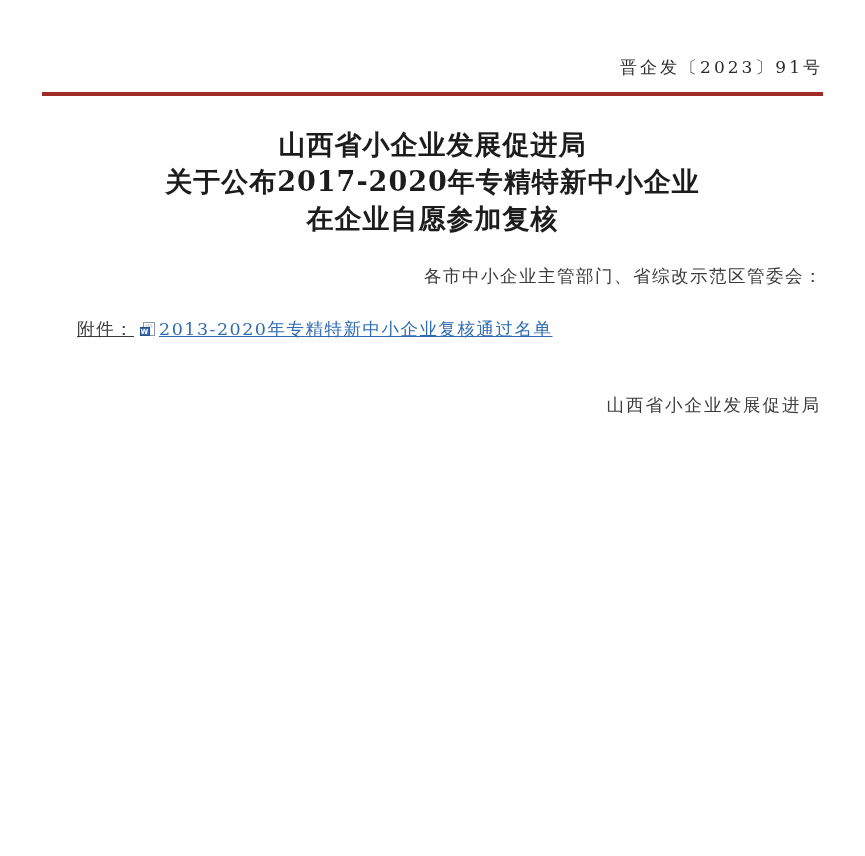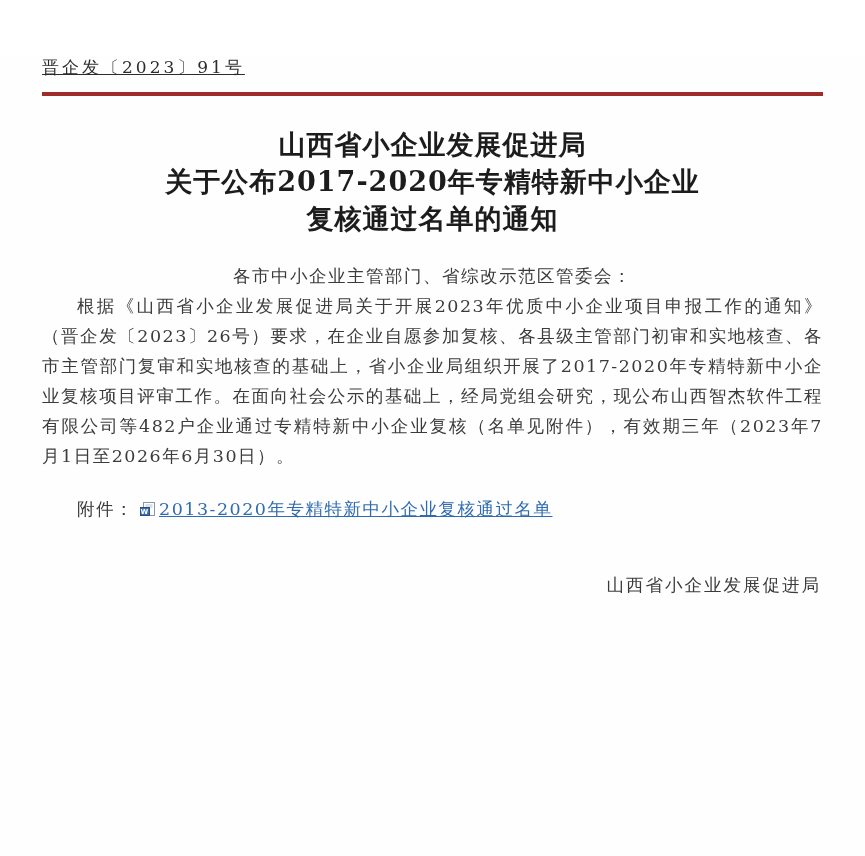--- a/index.html
+++ b/index.html
@@ -30,25 +30,24 @@
     font-size: 48px;
     font-weight: bold;
     color: #e8220e;
     letter-spacing: 1px;
     transform: scaleY(1.32);
     white-space: nowrap;
   }
   
   .doc-number {
     margin-top: 56px;
-    text-align: left;
+    text-align: right;
     font-size: 17px;
     color: #2c2c2c;
     letter-spacing: 3px;
-    text-decoration: underline;
   }
   
   .divider {
     margin-top: 13px;
     height: 4px;
     width: 100%;
     background: #a02c28;
   }
   
   .title-block {
@@ -62,32 +61,32 @@
   }
   
   .body-block {
     margin-top: 24px;
     font-size: 17.5px;
     line-height: 30px;
     letter-spacing: 1.5px;
     color: #3b3b3b;
     text-align: justify;
   }
-  .salutation { text-align: center; margin-top: 24px; }
+  .salutation { text-align: right; margin-top: 24px; }
   .para { text-indent: 2em; }
   
   .attachment {
     margin-top: 26px;
     font-size: 17.5px;
     letter-spacing: 1.5px;
     padding-left: 2em;
     display: flex;
     align-items: center;
   }
-  .attachment-label { color: #3b3b3b; }
+  .attachment-label { color: #3b3b3b; text-decoration: underline; }
   .attachment-link {
     color: #2e6bb0;
     text-decoration: underline;
     display: inline-flex;
     align-items: center;
     cursor: pointer;
   }
   .doc-icon {
     width: 16px;
     height: 15px;
@@ -110,26 +109,25 @@
 <div class="page">
 
 
   <div class="doc-number">晋企发〔2023〕91号</div>
 
   <div class="divider"></div>
 
   <div class="title-block">
     <div>山西省小企业发展促进局</div>
     <div>关于公布2017-2020年专精特新中小企业</div>
-    <div>复核通过名单的通知</div>
+    <div>在企业自愿参加复核</div>
   </div>
 
   <div class="body-block">
     <div class="salutation">各市中小企业主管部门、省综改示范区管委会：</div>
-    <div class="para">根据《山西省小企业发展促进局关于开展2023年优质中小企业项目申报工作的通知》（晋企发〔2023〕26号）要求，在企业自愿参加复核、各县级主管部门初审和实地核查、各市主管部门复审和实地核查的基础上，省小企业局组织开展了2017-2020年专精特新中小企业复核项目评审工作。在面向社会公示的基础上，经局党组会研究，现公布山西智杰软件工程有限公司等482户企业通过专精特新中小企业复核（名单见附件），有效期三年（2023年7月1日至2026年6月30日）。</div>
   </div>
 
   <div class="attachment">
     <span class="attachment-label">附件：</span>
     <a class="attachment-link">
       <svg class="doc-icon" viewBox="0 0 16 15" xmlns="http://www.w3.org/2000/svg">
         <rect x="3.5" y="0.5" width="11" height="13" fill="#ffffff" stroke="#8a97a8" stroke-width="1"></rect>
         <rect x="5.5" y="2.5" width="7" height="1" fill="#b9c3cf"></rect>
         <rect x="5.5" y="4.5" width="7" height="1" fill="#b9c3cf"></rect>
         <rect x="0.5" y="5.5" width="9" height="8" fill="#3a6fb5" stroke="#274e85" stroke-width="1"></rect>

